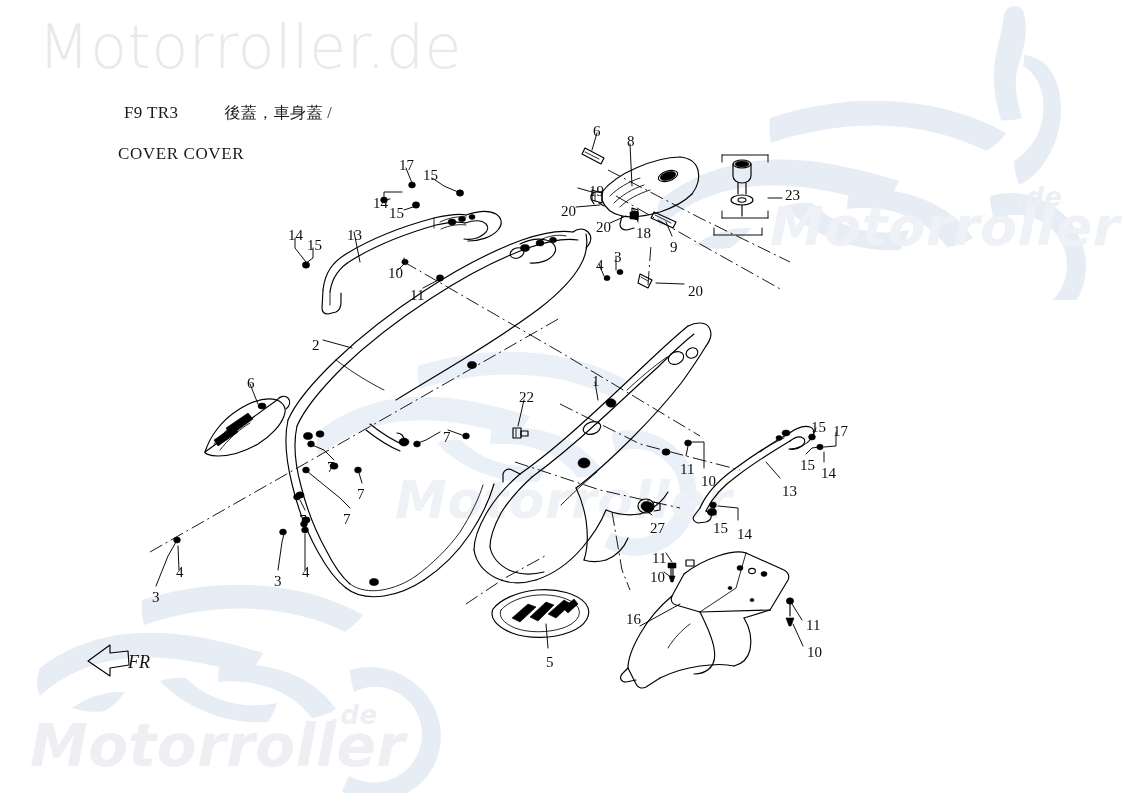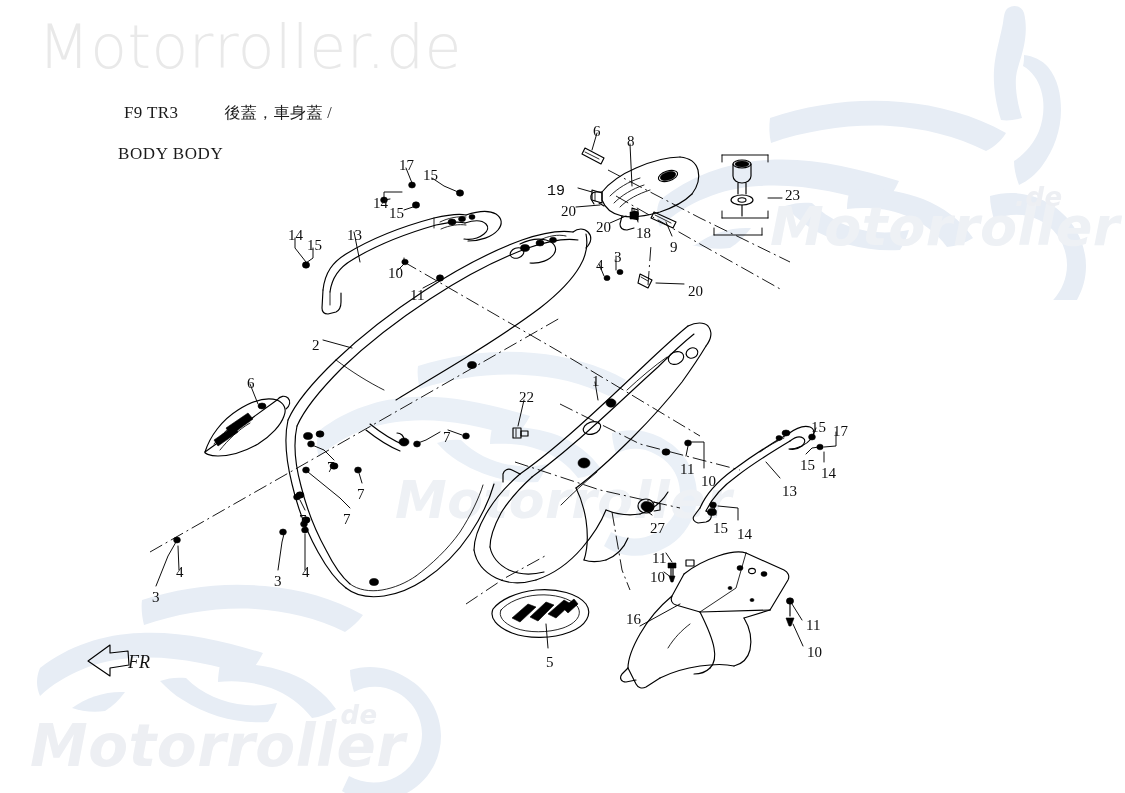--- a/index.html
+++ b/index.html
@@ -192,21 +192,21 @@
     <div class="wm-text wm-de-2">.de</div>
     <div class="wm-text wm-mid-right">Motorroller</div>
     <div class="wm-text wm-de-1">.de</div>
     <div class="wm-text wm-center">Motorroller</div>
   </div>
 
   <div class="title-block">
     <div class="title-line-1">
       <span>F9 TR3</span><span style="display:inline-block;width:46px"></span><span class="cjk">後蓋，車身蓋 /</span>
     </div>
-    <div class="title-line-2">BODY BODY</div>
+    <div class="title-line-2">COVER COVER</div>
   </div>
 
   <svg id="drawing" width="1125" height="793" viewBox="0 0 1125 793">
 
     <g>
       <path class="axis" d="M150 552 L420 398 L560 318"></path>
       <path class="axis" d="M404 262 L470 300 L560 352 L640 400 L700 436"></path>
       <path class="axis" d="M515 462 L600 490 L680 508"></path>
       <path class="axis" d="M608 170 L700 218 L790 262"></path>
       <path class="axis" d="M616 196 L700 244 L782 290"></path>
@@ -560,21 +560,21 @@
       <div class="callout" style="left: 423px; top: 168px;">15</div>
       <div class="callout" style="left: 373px; top: 196px;">14</div>
       <div class="callout" style="left: 389px; top: 206px;">15</div>
       <div class="callout" style="left: 288px; top: 228px;">14</div>
       <div class="callout" style="left: 307px; top: 238px;">15</div>
       <div class="callout" style="left: 347px; top: 228px;">13</div>
       <div class="callout" style="left: 388px; top: 266px;">10</div>
       <div class="callout" style="left: 410px; top: 288px;">11</div>
       <div class="callout" style="left: 593px; top: 124px;">6</div>
       <div class="callout" style="left: 627px; top: 134px;">8</div>
-      <div class="callout" style="left: 547px; top: 184px; font-family: Liberation Mono, monospace;">19</div>
+      <div class="callout" style="left: 589px; top: 184px;">19</div>
       <div class="callout" style="left: 561px; top: 204px;">20</div>
       <div class="callout" style="left: 596px; top: 220px;">20</div>
       <div class="callout" style="left: 636px; top: 226px;">18</div>
       <div class="callout" style="left: 670px; top: 240px;">9</div>
       <div class="callout" style="left: 785px; top: 188px;">23</div>
       <div class="callout" style="left: 614px; top: 250px;">3</div>
       <div class="callout" style="left: 596px; top: 258px;">4</div>
       <div class="callout" style="left: 688px; top: 284px;">20</div>
       <div class="callout" style="left: 312px; top: 338px;">2</div>
       <div class="callout" style="left: 247px; top: 376px;">6</div>

